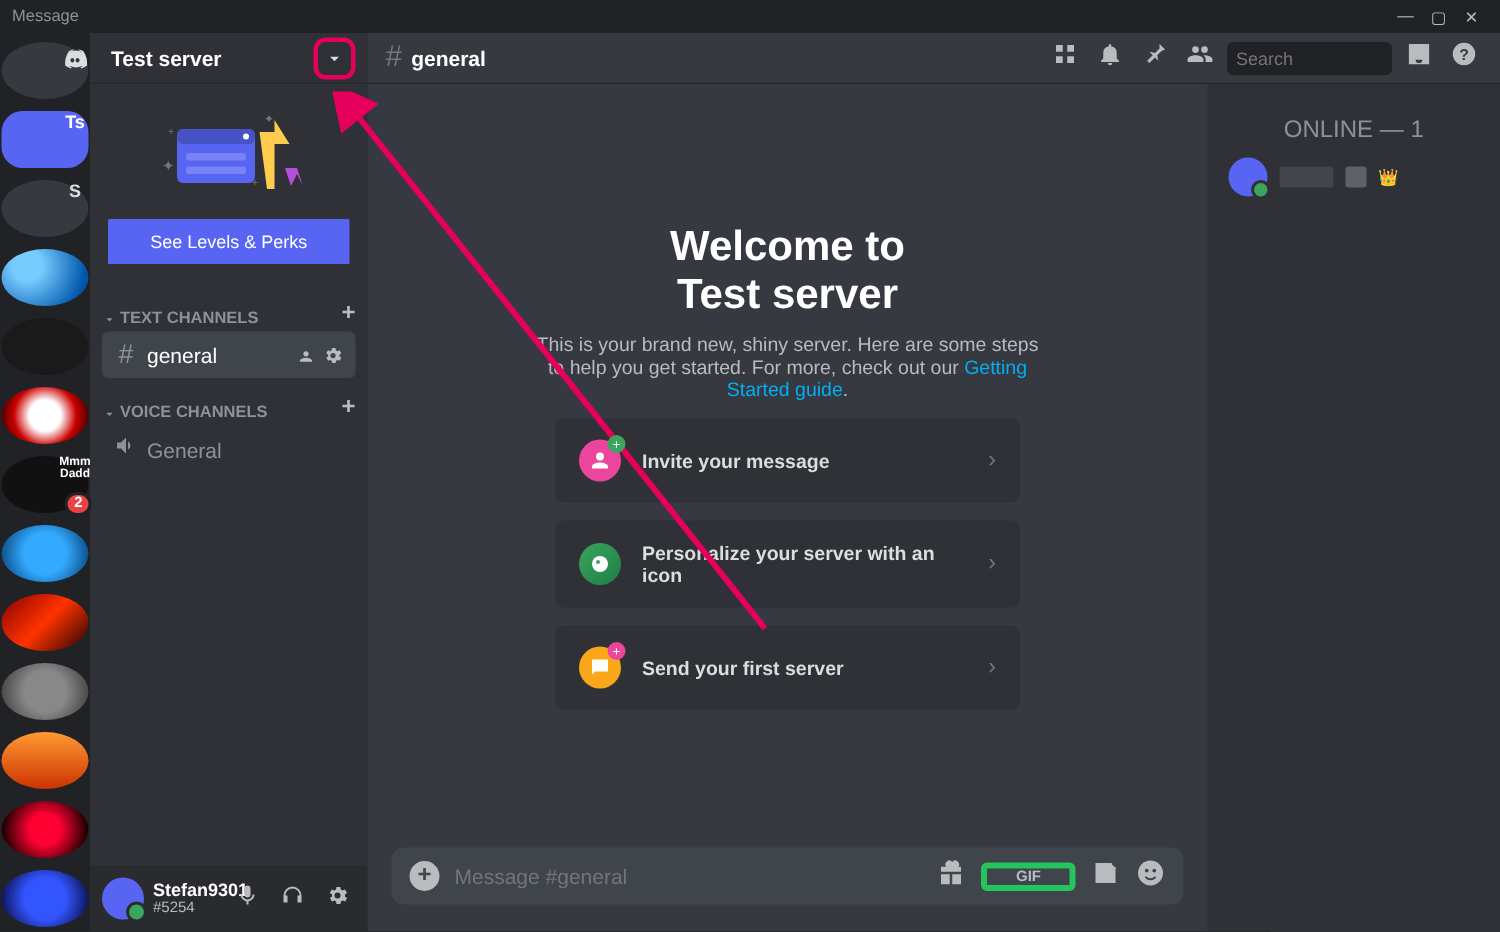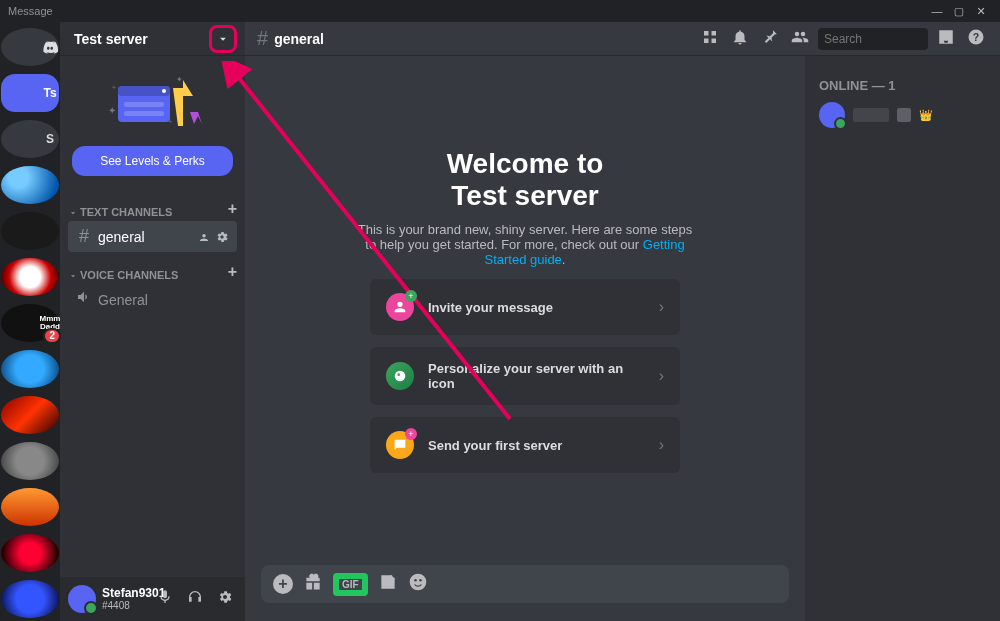--- a/index.html
+++ b/index.html
@@ -3,36 +3,36 @@
 <meta charset="utf-8">
 <style>
   * { box-sizing: border-box; margin: 0; padding: 0; }
   html, body { width: 1000px; height: 621px; overflow: hidden; font-family: "Whitney", "Helvetica Neue", Helvetica, Arial, sans-serif; background: #202225; color: #dcddde; }
   .titlebar { height: 22px; background: #202225; display: flex; align-items: center; padding: 0 8px; font-size: 11px; color: #8e9297; }
   .titlebar .title { flex: 1; }
   .titlebar .win-btn { width: 22px; text-align: center; color: #b9bbbe; cursor: pointer; }
   .app { display: flex; height: 599px; }
   
   .server-rail { width: 60px; background: #202225; display: flex; flex-direction: column; align-items: center; padding-top: 6px; gap: 8px; position: relative; }
-  .server-icon { width: 58px; height: 38px; border-radius: 50%; background: #36393f; display: flex; align-items: center; justify-content: center; font-size: 12px; font-weight: 600; color: #dcddde; cursor: pointer; position: relative; flex-shrink: 0; padding-left: 40px; }
+  .server-icon { width: 58px; height: 38px; border-radius: 50%; background: #36393f; display: flex; justify-content: center; font-size: 12px; font-weight: 600; color: #dcddde; cursor: pointer; position: relative; flex-shrink: 0; padding-left: 40px; }
   .server-icon.dm { background: #36393f; }
   .server-icon.dm svg { width: 22px; height: 22px; fill: #dcddde; }
   .server-icon.selected { border-radius: 14px; background: #5865f2; color: #fff; }
   .server-icon.selected::before { content: ""; position: absolute; left: -11px; width: 4px; height: 34px; background: #fff; border-radius: 0 4px 4px 0; }
   .badge-red { position: absolute; bottom: -2px; right: -2px; background: #ed4245; color: #fff; border-radius: 8px; font-size: 10px; padding: 0 4px; border: 2px solid #202225; min-width: 12px; height: 16px; line-height: 12px; text-align: center; }
   
   .channel-sidebar { width: 185px; background: #2f3136; display: flex; flex-direction: column; }
   .server-header { height: 34px; background: #2f3136; border-bottom: 1px solid #26282c; display: flex; align-items: center; padding: 0 14px; font-weight: 600; font-size: 14px; color: #fff; cursor: pointer; position: relative; }
   .server-header .name { flex: 1; }
   .server-header .chev-box { position: absolute; right: 8px; top: 3px; width: 28px; height: 28px; border: 3px solid #e6005c; border-radius: 8px; display: flex; align-items: center; justify-content: center; }
   .server-header .chev-box svg { width: 14px; height: 14px; fill: #dcddde; }
   .boost-card { position: relative; padding: 12px 12px 14px; font-size: 12px; color: #b9bbbe; text-align: center; }
   .boost-card .close { position: absolute; top: 8px; right: 8px; color: #b9bbbe; cursor: pointer; font-size: 14px; }
   .boost-illus { width: 110px; height: 60px; margin: 0 auto 8px; position: relative; }
-  .boost-btn { margin-top: 10px; width: 100%; background: #5865f2; color: #fff; border: none; border-radius: 13px; padding: 8px 0; font-size: 12px; font-weight: 500; cursor: pointer; }
+  .boost-btn { margin-top: 10px; width: 100%; background: #5865f2; color: #fff; border: none; border-radius: 1px; padding: 8px 0; font-size: 12px; font-weight: 500; cursor: pointer; }
   .cat-row { display: flex; align-items: flex-end; padding: 10px 8px 2px 8px; font-size: 11px; font-weight: 600; color: #8e9297; text-transform: uppercase; cursor: pointer; }
   .cat-row svg.arrow { width: 10px; height: 10px; fill: #8e9297; margin-right: 2px; }
   .cat-row .plus { margin-left: auto; font-size: 16px; color: #b9bbbe; cursor: pointer; }
   .channel-item { display: flex; align-items: center; margin: 1px 8px; padding: 5px 8px; border-radius: 4px; font-size: 14px; color: #8e9297; cursor: pointer; }
   .channel-item.active { background: #40444b; color: #fff; }
   .channel-item .hash, .channel-item .spk { margin-right: 6px; font-size: 18px; color: #8e9297; width: 16px; text-align: center; }
   .channel-item .tail { margin-left: auto; display: flex; gap: 4px; color: #b9bbbe; }
   .channel-item .tail svg { width: 14px; height: 14px; fill: #b9bbbe; }
   .user-panel { margin-top: auto; height: 44px; background: #292b2f; display: flex; align-items: center; padding: 0 8px; gap: 6px; }
   .user-panel .avatar { width: 28px; height: 28px; border-radius: 50%; background: #5865f2; position: relative; }
@@ -61,24 +61,24 @@
   .action-card:first-of-type { margin-top: 18px; }
   .action-card .ic { width: 28px; height: 28px; border-radius: 50%; display: flex; align-items: center; justify-content: center; position: relative; }
   .action-card .lbl { flex: 1; font-size: 13px; font-weight: 600; color: #dcddde; }
   .action-card .chev { color: #72767d; }
   .message-input-row { padding: 0 16px 18px; }
   .message-input { background: #40444b; border-radius: 8px; height: 38px; display: flex; align-items: center; padding: 0 12px; gap: 10px; }
   .message-input .plus-circle { width: 20px; height: 20px; border-radius: 50%; background: #b9bbbe; color: #40444b; display: flex; align-items: center; justify-content: center; font-weight: 700; cursor: pointer; }
   .message-input input { flex: 1; background: transparent; border: none; outline: none; color: #dcddde; font-size: 14px; }
   .message-input .tool { color: #b9bbbe; cursor: pointer; }
   .message-input .tool svg { width: 20px; height: 20px; fill: #b9bbbe; }
-  .gif-box { font-size: 10px; font-weight: 700; border: 6px solid #22c55e; border-radius: 4px; padding: 0 3px; color: #b9bbbe; }
+  .gif-box { font-size: 10px; font-weight: 700; border: 4px solid #22c55e; border-radius: 4px; padding: 0 19px; color: #b9bbbe; }
   
   .members { width: 195px; background: #2f3136; padding: 16px 8px; font-size: 12px; }
-  .members .grp { color: #8e9297; font-weight: 700; font-size: 13px; text-transform: uppercase; padding: 6px; }
+  .members .grp { color: #8e9297; font-weight: 400; font-size: 16px; text-transform: uppercase; padding: 6px; text-align: center; }
   .member-row { display: flex; align-items: center; gap: 8px; padding: 3px 6px; border-radius: 4px; cursor: pointer; }
   .member-row .av { width: 26px; height: 26px; border-radius: 50%; background: #5865f2; position: relative; }
   .member-row .av::after { content: ""; position: absolute; bottom: -2px; right: -2px; width: 9px; height: 9px; background: #3ba55d; border-radius: 50%; border: 2px solid #2f3136; }
   .member-row .redact { width: 36px; height: 14px; background: #424549; border-radius: 2px; }
   .member-row .redact2 { width: 14px; height: 14px; background: #5d6067; border-radius: 2px; }
   .crown { color: #faa61a; font-size: 11px; }
   
   .anno-arrow { position: absolute; pointer-events: none; }
   .server-avatar-img { background: radial-gradient(circle, #888 40%, #333 100%); }
 </style>
@@ -184,21 +184,21 @@
             <path d="M3 9v6h4l5 5V4L7 9H3zm13.5 3a4.5 4.5 0 0 0-2.5-4v8a4.5 4.5 0 0 0 2.5-4z"></path>
           </svg>
       </span>
       <span>General</span>
     </div>
 
     <div class="user-panel">
       <div class="avatar"></div>
       <div class="info">
         <div class="uname">Stefan9301</div>
-        <div class="utag">#4408</div>
+        <div class="utag">#5254</div>
       </div>
       <span class="ctrl"><svg viewBox="0 0 24 24">
             <path d="M12 14a3 3 0 0 0 3-3V5a3 3 0 0 0-6 0v6a3 3 0 0 0 3 3zm5-3a5 5 0 0 1-10 0H5a7 7 0 0 0 6 6.9V21h2v-3.1A7 7 0 0 0 19 11z"></path>
           </svg></span>
       <span class="ctrl"><svg viewBox="0 0 24 24">
             <path d="M12 3a9 9 0 0 0-9 9v7h4v-7H5a7 7 0 0 1 14 0h-2v7h4v-7a9 9 0 0 0-9-9z"></path>
           </svg></span>
       <span class="ctrl"><svg viewBox="0 0 24 24">
             <path d="M19.4 13l.1-1-.1-1 2.1-1.6-2-3.4-2.5 1a7 7 0 0 0-1.7-1l-.4-2.6h-4l-.4 2.6a7 7 0 0 0-1.7 1l-2.5-1-2 3.4L6.5 11l-.1 1 .1 1-2.1 1.6 2 3.4 2.5-1a7 7 0 0 0 1.7 1l.4 2.6h4l.4-2.6a7 7 0 0 0 1.7-1l2.5 1 2-3.4zM12 15a3 3 0 1 1 0-6 3 3 0 0 1 0 6z"></path>
           </svg></span>
@@ -287,20 +287,21 @@
               <span style="position:absolute;top:-3px;right:-3px;background:#eb459e;color:#fff;border-radius:50%;width:12px;height:12px;font-size:9px;line-height:12px;text-align:center">+</span>
             </div>
             <div class="lbl">Send your first server</div>
             <div class="chev">›</div>
           </div>
         </div>
 
         <div class="message-input-row">
           <div class="message-input">
             <div class="plus-circle">+</div>
+            <input placeholder="Message #general" style="">
             <span class="tool"><svg viewBox="0 0 24 24">
                   <path d="M20 7h-2.2A3 3 0 0 0 13 3.2 3 3 0 0 0 8.2 7H4v4h16zM4 13v8h7v-8zm9 0v8h7v-8z"></path>
                 </svg></span>
             <span class="tool gif-box">GIF</span>
             <span class="tool"><svg viewBox="0 0 24 24">
                   <path d="M4 4h12l4 4v12H4z"></path>
                   <path d="M16 4v4h4" fill="none" stroke="#b9bbbe" stroke-width="2"></path>
                 </svg></span>
             <span class="tool"><svg viewBox="0 0 24 24">
                   <circle cx="12" cy="12" r="10"></circle>

